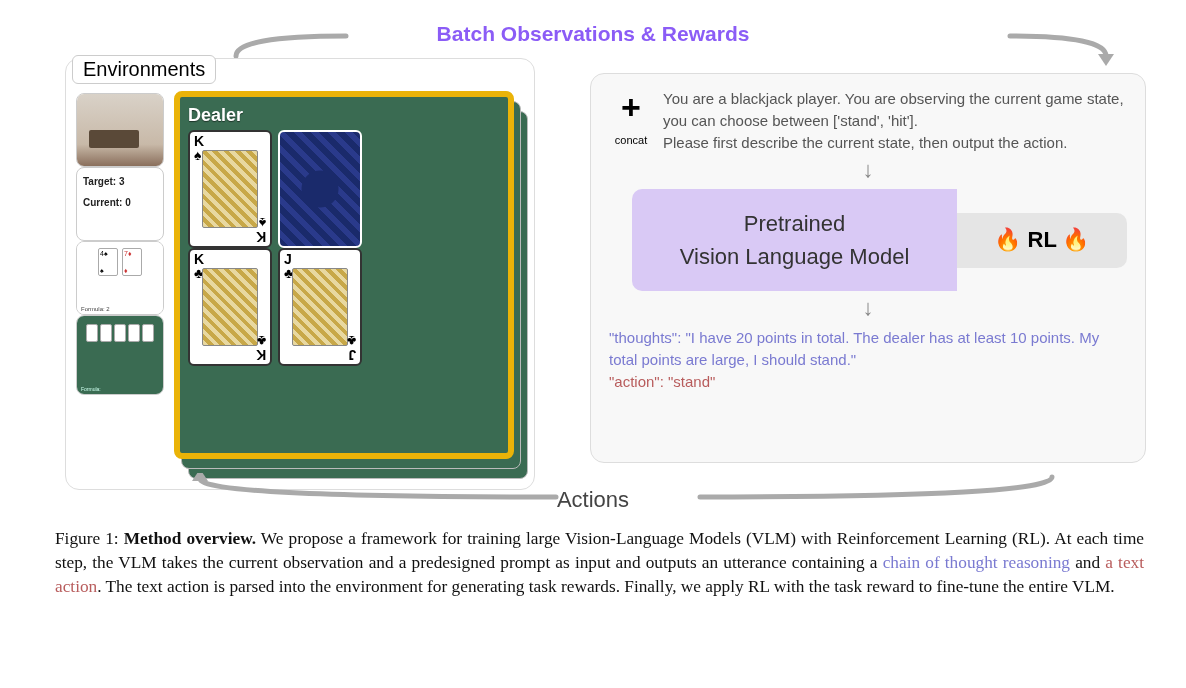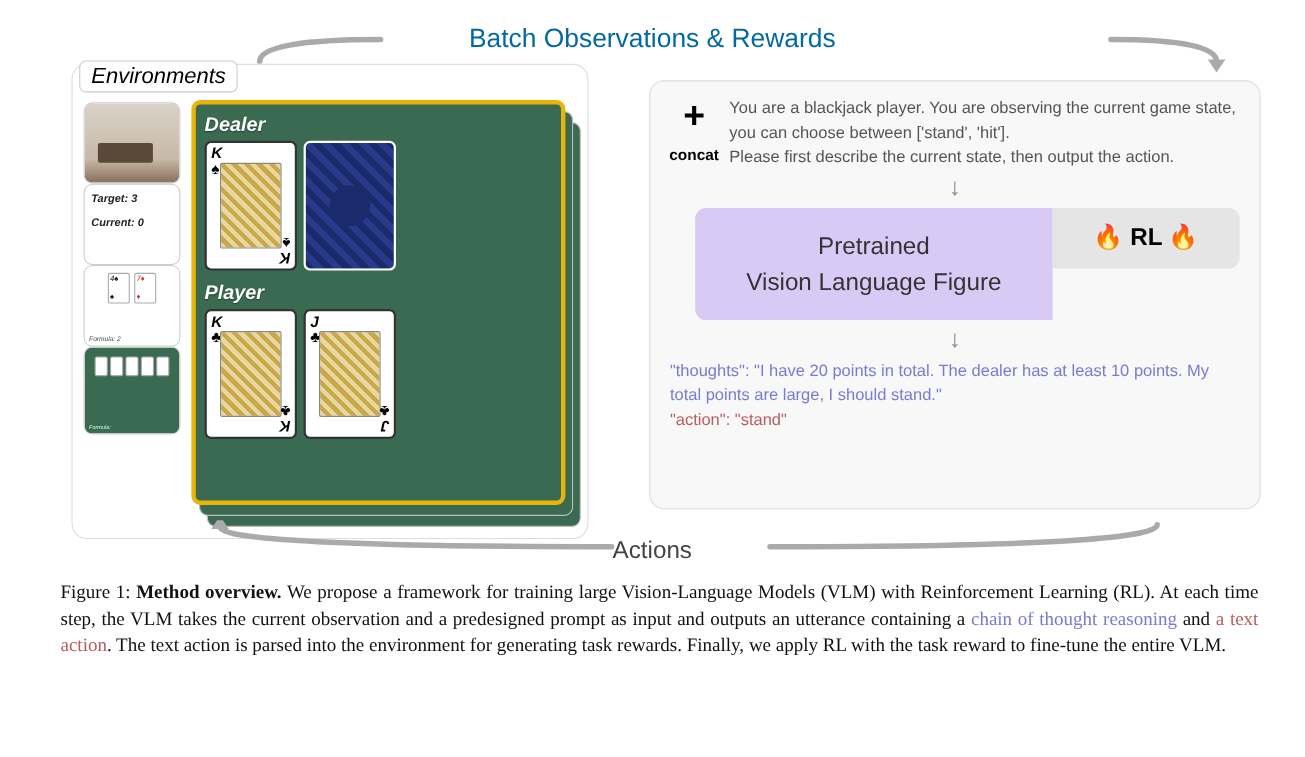--- a/index.html
+++ b/index.html
@@ -14,23 +14,23 @@
     .diagram-wrap {
       position: relative;
       width: 100%;
       height: 495px;
     }
     .top-label {
       position: absolute;
       top: 4px;
       left: 50%;
       transform: translateX(-50%);
-      font-size: 24px;
-      font-weight: 400;
-      color: #0369a1;
+      font-size: 21px;
+      font-weight: 700;
+      color: #8b5cf6;
     }
     .arrow-top-left {
       position: absolute;
       top: 10px;
       left: 190px;
       width: 120px;
       height: 30px;
     }
     .arrow-top-right {
       position: absolute;
@@ -42,21 +42,20 @@
     .env-panel {
       position: absolute;
       top: 40px;
       left: 25px;
       width: 470px;
       height: 432px;
       border: 1.5px solid #ddd;
       border-radius: 14px;
       background: #fff;
       padding: 8px 10px 10px 10px;
-      font-style: italic;
     }
     .env-label {
       position: absolute;
       top: -4px;
       left: 6px;
       background: #fff;
       padding: 2px 10px;
       font-size: 20px;
       border: 1.5px solid #ccc;
       border-radius: 6px;
@@ -140,21 +139,21 @@
       border: 1px solid #bbb;
       border-radius: 8px;
       background: #3a6b52;
     }
     .stack-back.s1 { top: 24px; left: 14px; width: 340px; height: 368px; }
     .stack-back.s2 { top: 14px; left: 7px; width: 340px; height: 368px; }
     .game-board {
       position: absolute;
       top: 4px; left: 0; width: 340px; height: 368px;
       background: #3a6b52;
-      border: 4px solid #eab308;
+      border: 6px solid #eab308;
       border-radius: 8px;
       padding: 6px 8px;
     }
     .section-label {
       color: #fff;
       font-size: 18px;
       font-weight: 700;
       text-shadow: 0 1px 1px rgba(0,0,0,0.5);
       margin: 2px 0 4px 0;
     }
@@ -193,24 +192,24 @@
       width: 556px;
       height: 390px;
       border: 1.5px solid #ddd;
       border-radius: 14px;
       background: #f8f8f8;
       padding: 14px 18px 12px 18px;
     }
     .prompt-row { display: flex; gap: 10px; align-items: center; }
     .plus-concat { width: 44px; display: flex; flex-direction: column; align-items: center; }
     .plus { font-size: 34px; font-weight: 900; line-height: 0.7; }
-    .concat-label { font-size: 14px; font-weight: 700; margin-top: 14px; }
+    .concat-label { font-size: 11px; font-weight: 400; margin-top: 14px; }
     .prompt-text { flex: 1; font-size: 15px; color: #555; line-height: 1.45; }
     .down-arrow { text-align: center; color: #888; font-size: 22px; margin: 4px 0 6px 0; }
-    .vlm-row { display: flex; gap: 0; align-items: flex-start; margin-left: 23px; }
+    .vlm-row { display: flex; gap: 0; align-items: center; margin-left: 23px; }
     .vlm-box {
       flex: 1;
       background: #d9c9f5;
       border-radius: 10px 0 0 10px;
       padding: 18px 10px;
       text-align: center;
       font-size: 22px;
       color: #333;
       line-height: 1.5;
     }
@@ -333,21 +332,20 @@
                   <span>♠</span>
                 </div>
               <div class="face"></div>
               <div class="bot-rank">
                   <span>K</span>
                   <span>♠</span>
                 </div>
             </div>
             <div class="pcard back"></div>
           </div>
-          <div class="section-label" style="margin-top:10px">Player</div>
           <div class="card-row">
             <div class="pcard blk">
               <div class="top-rank">
                   <span>K</span>
                   <span>♣</span>
                 </div>
               <div class="face"></div>
               <div class="bot-rank">
                   <span>K</span>
                   <span>♣</span>
@@ -378,21 +376,21 @@
       </div>
       <div class="prompt-text">
         <span>You are a blackjack player. You are observing the current game state, you can choose between ['stand', 'hit'].</span><br>
         <span>Please first describe the current state, then output the action.</span>
       </div>
     </div>
     <div class="down-arrow">↓</div>
     <div class="vlm-row">
       <div class="vlm-box">
         <div>Pretrained</div>
-        <div>Vision Language Figure</div>
+        <div>Vision Language Model</div>
       </div>
       <div class="rl-box">
         <div class="rl-fire">🔥 RL 🔥</div>
       </div>
     </div>
     <div class="down-arrow">↓</div>
     <div class="output-text">
       <span class="thoughts-color">"thoughts": "I have 20 points in total. The dealer has at least 10 points. My total points are large, I should stand."</span><br>
       <span class="action-color">"action": "stand"</span>
     </div>

